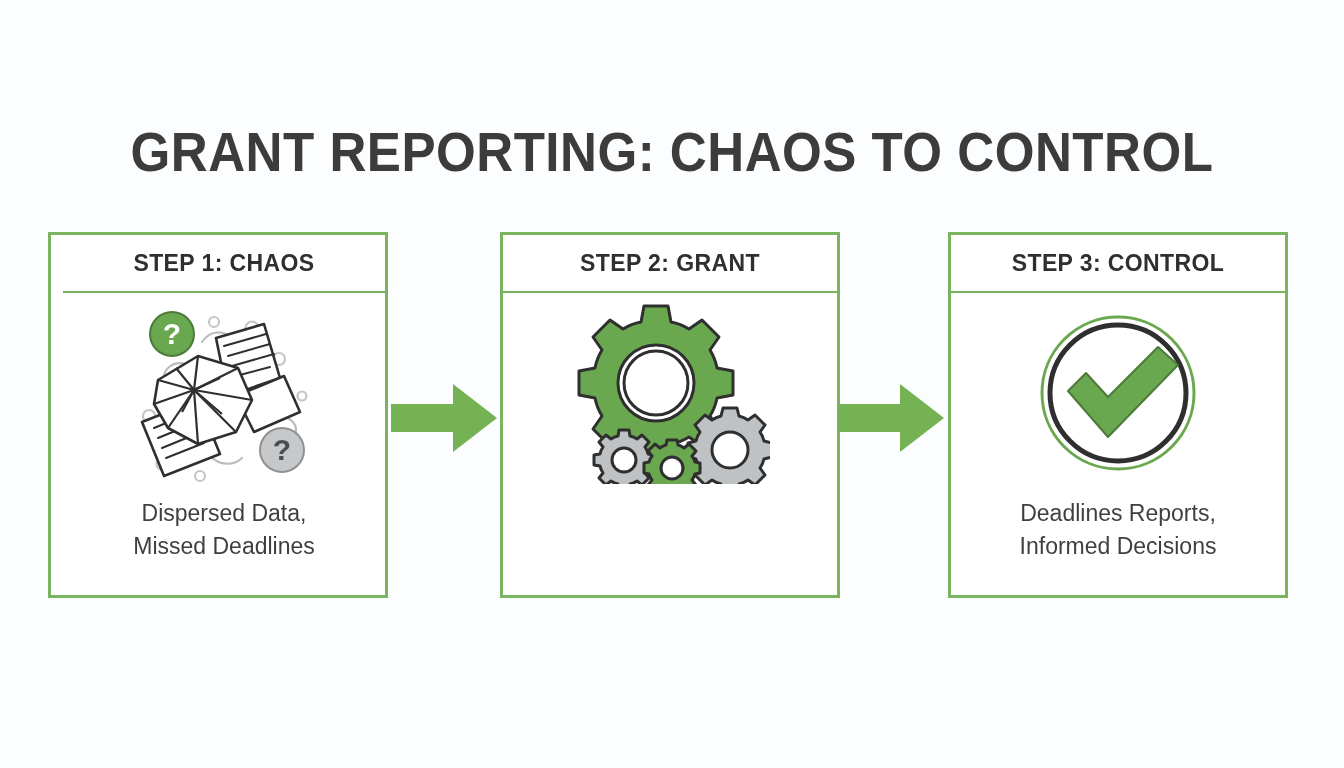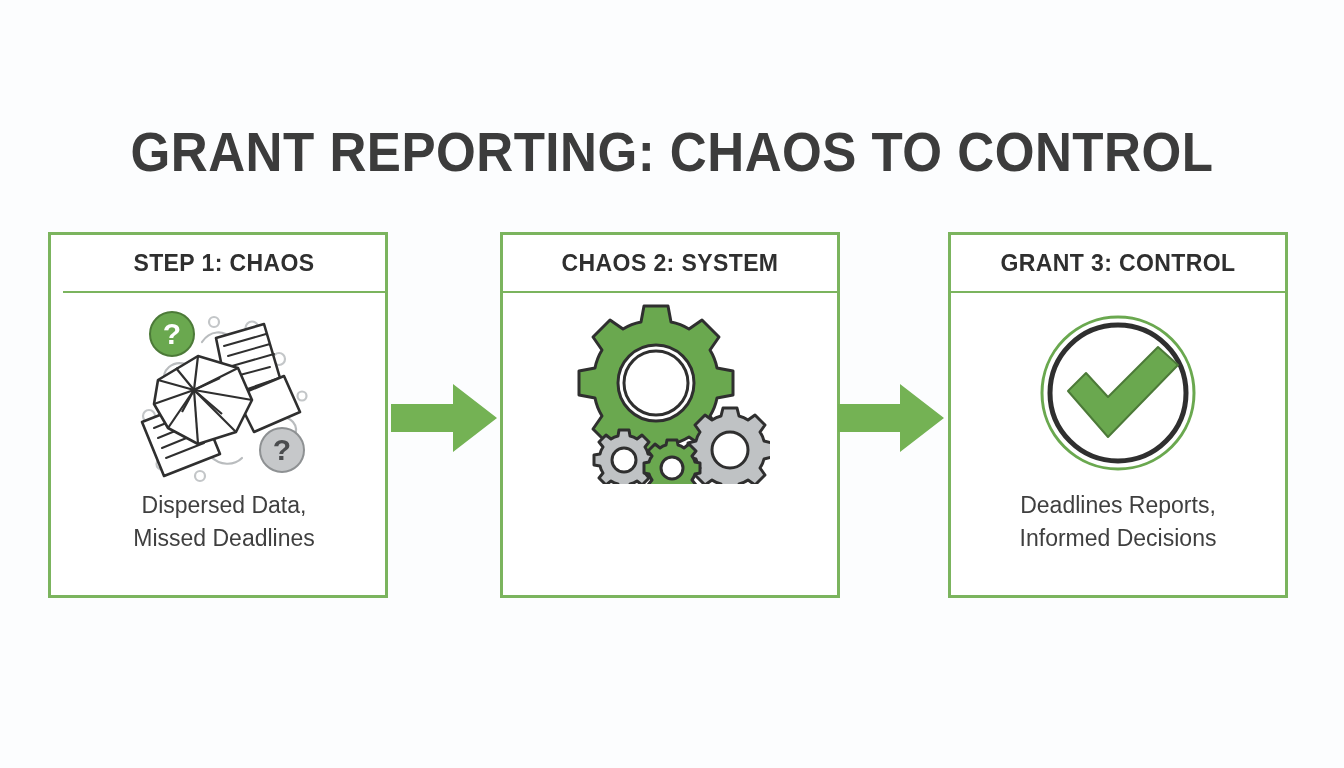--- a/index.html
+++ b/index.html
@@ -89,20 +89,21 @@
     justify-content: center;
   }
 
   .card-caption {
     text-align: center;
     font-size: 23px;
     line-height: 1.42;
     color: #3f3f3f;
     white-space: pre-line;
     padding: 0 14px;
+    margin-top: 8px;
   }
 
   
   .arrow {
     position: absolute;
     top: 148px;
     width: 108px;
     height: 76px;
   }
   .arrow--1 { left: 343px; }
@@ -176,21 +177,21 @@
   </div>
 
   <div class="arrow arrow--1">
     <svg width="108" height="76" viewBox="0 0 108 76" aria-hidden="true">
       <polygon points="0,24 62,24 62,4 106,38 62,72 62,52 0,52" fill="#74b254"></polygon>
     </svg>
   </div>
 
   <div class="card card--2">
     <div class="card-header">
-      <span class="card-header-text">CHAOS 2: SYSTEM</span>
+      <span class="card-header-text">STEP 2: GRANT</span>
     </div>
     <div class="card-body">
       <div class="icon-wrap">
         <svg width="200" height="180" viewBox="0 0 200 180" aria-hidden="true">
           <g transform="translate(86,70)">
             <g fill="#6aa84f" stroke="#2f2f2f" stroke-width="3" stroke-linejoin="round">
               <path d="M-12,-68 L12,-68 L15,-52 A54,54 0 0 1 33,-45 L46,-54 L63,-37 L54,-24
                        A54,54 0 0 1 61,-6 L77,-3 L77,21 L61,24 A54,54 0 0 1 54,42 L63,55
                        L46,72 L33,63 A54,54 0 0 1 15,70 L12,86 L-12,86 L-15,70
                        A54,54 0 0 1 -33,63 L-46,72 L-63,55 L-54,42 A54,54 0 0 1 -61,24
@@ -233,21 +234,21 @@
   </div>
 
   <div class="arrow arrow--2">
     <svg width="108" height="76" viewBox="0 0 108 76" aria-hidden="true">
       <polygon points="0,24 62,24 62,4 106,38 62,72 62,52 0,52" fill="#74b254"></polygon>
     </svg>
   </div>
 
   <div class="card card--3">
     <div class="card-header">
-      <span class="card-header-text">GRANT 3: CONTROL</span>
+      <span class="card-header-text">STEP 3: CONTROL</span>
     </div>
     <div class="card-body">
       <div class="icon-wrap">
         <svg width="180" height="170" viewBox="0 0 180 170" aria-hidden="true">
           <circle cx="90" cy="84" r="76" fill="none" stroke="#6aa84f" stroke-width="3"></circle>
           <circle cx="90" cy="84" r="68" fill="#ffffff" stroke="#2f2f2f" stroke-width="5"></circle>
           <polygon points="40,82 58,64 80,88 130,38 150,56 80,128" fill="#6aa84f" stroke="#4c7a38" stroke-width="2" stroke-linejoin="round"></polygon>
         </svg>
       </div>
       <div class="card-caption">Deadlines Reports,

